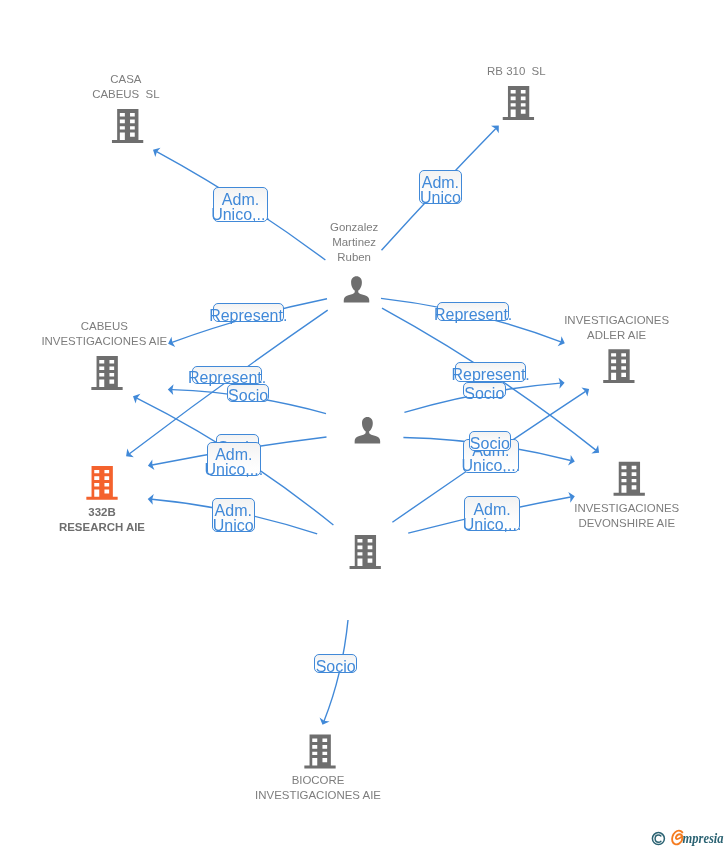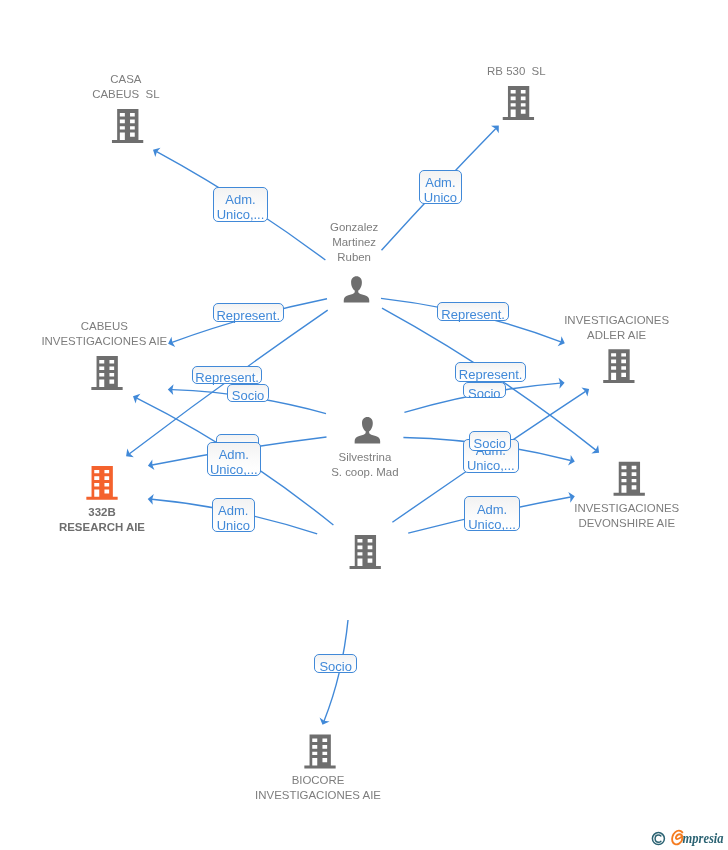--- a/index.html
+++ b/index.html
@@ -7,21 +7,21 @@
        overflow:hidden;position:relative;-webkit-font-smoothing:antialiased;}
   #edge-layer,#icon-layer{position:absolute;left:0;top:0;width:728px;height:850px;}
   #edge-layer{z-index:1;}
   #icon-layer{z-index:2;}
   #label-layer{position:absolute;left:0;top:0;width:728px;height:850px;z-index:3;}
   .node-label{position:absolute;text-align:center;color:#7d7d7d;font-size:11.45px;
               line-height:15.0px;white-space:pre;}
   .node-label.hl{font-weight:bold;color:#6e6e6e;}
   .edge-label{position:absolute;box-sizing:border-box;border:1px solid #4189d8;border-radius:5px;
     background:linear-gradient(180deg,#f2f2f2 0%,#f8f8f8 35%,#fdfdfd 72%,#ffffff 100%);
-    color:#4189d8;font-size:13px;text-align:center;white-space:pre;
+    color:#4189d8;font-size:16px;text-align:center;white-space:pre;
     display:flex;flex-direction:column;align-items:center;justify-content:center;
     line-height:15px;}
   .edge-label>span{display:block;position:relative;top:2.9px;}
   .wm{position:absolute;z-index:5;}
 </style>
 </head>
 <body>
 
 <svg id="edge-layer" viewBox="0 0 728 850">
 <g>
@@ -123,30 +123,28 @@
 </g>
 <g transform="translate(304.35,734.60)" fill="#6e6e6e">
 <path d="M5.2,0 H26.5 V33.9 H5.2 Z M0,30.9 H31.3 V33.9 H0 Z"></path>
 <path d="M7.9,4.0 H12.9 V7.4 H7.9 Z M7.9,10.4 H12.9 V14.1 H7.9 Z M7.9,17.1 H12.9 V20.5 H7.9 Z M18.1,4.0 H22.8 V7.4 H18.1 Z M18.1,10.4 H22.8 V14.1 H18.1 Z M18.1,17.1 H22.8 V20.5 H18.1 Z M7.9,23.5 H12.9 V30.9 H7.9 Z M18.1,23.5 H22.8 V27.7 H18.1 Z" fill="#ffffff"></path>
 </g>
 </svg>
 
 <div id="label-layer">
 <div class="node-label" style="left:67.7px;top:72.4px;width:116.3px">CASA
 CABEUS  SL</div>
-<div class="node-label" style="left:467.1px;top:64.3px;width:98.5px">RB 530  SL</div>
+<div class="node-label" style="left:467.1px;top:64.3px;width:98.5px">RB 310  SL</div>
 <div class="node-label" style="left:310.0px;top:220.4px;width:88.3px">Gonzalez
 Martinez
 Ruben</div>
 <div class="node-label" style="left:21.4px;top:319.4px;width:165.9px">CABEUS
 INVESTIGACIONES AIE</div>
 <div class="node-label" style="left:544.2px;top:313.4px;width:144.9px">INVESTIGACIONES
 ADLER AIE</div>
-<div class="node-label" style="left:311.2px;top:450.4px;width:107.4px">Silvestrina
-S. coop. Mad</div>
 <div class="node-label hl" style="left:39.0px;top:505.4px;width:126.0px">332B
 RESEARCH AIE</div>
 <div class="node-label" style="left:554.3px;top:501.4px;width:144.9px">INVESTIGACIONES
 DEVONSHIRE AIE</div>
 <div class="node-label" style="left:235.1px;top:773.4px;width:165.9px">BIOCORE
 INVESTIGACIONES AIE</div>
 <div class="edge-label" style="left:212.7px;top:187.2px;width:55.6px;height:34.5px"><span>Adm.
 Unico,...</span></div>
 <div class="edge-label" style="left:418.5px;top:169.9px;width:43.8px;height:34.5px"><span>Adm.
 Unico</span></div>

